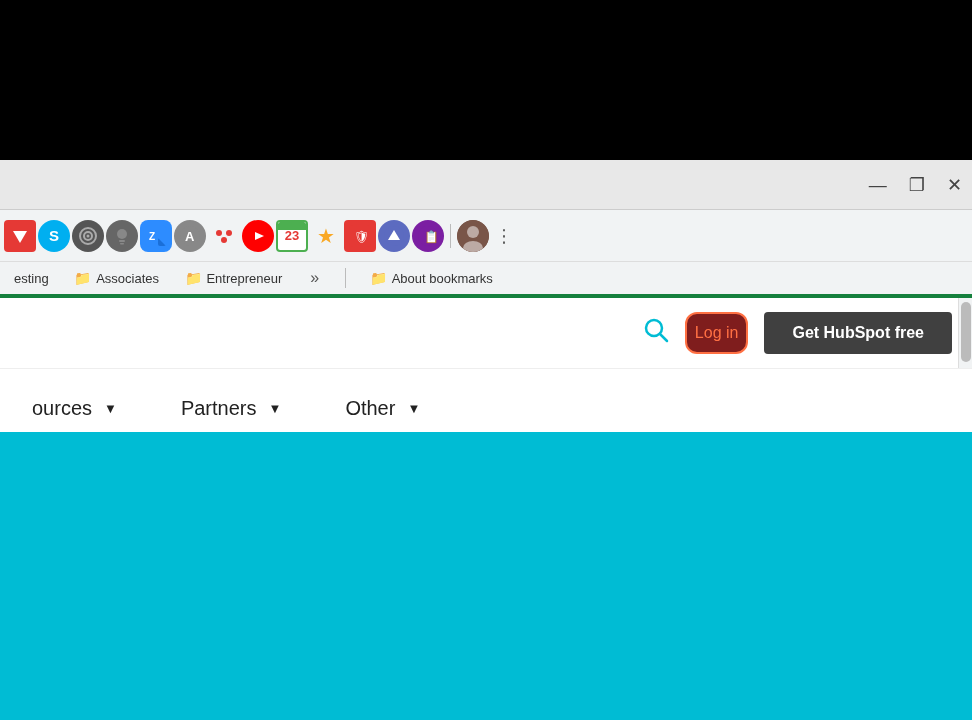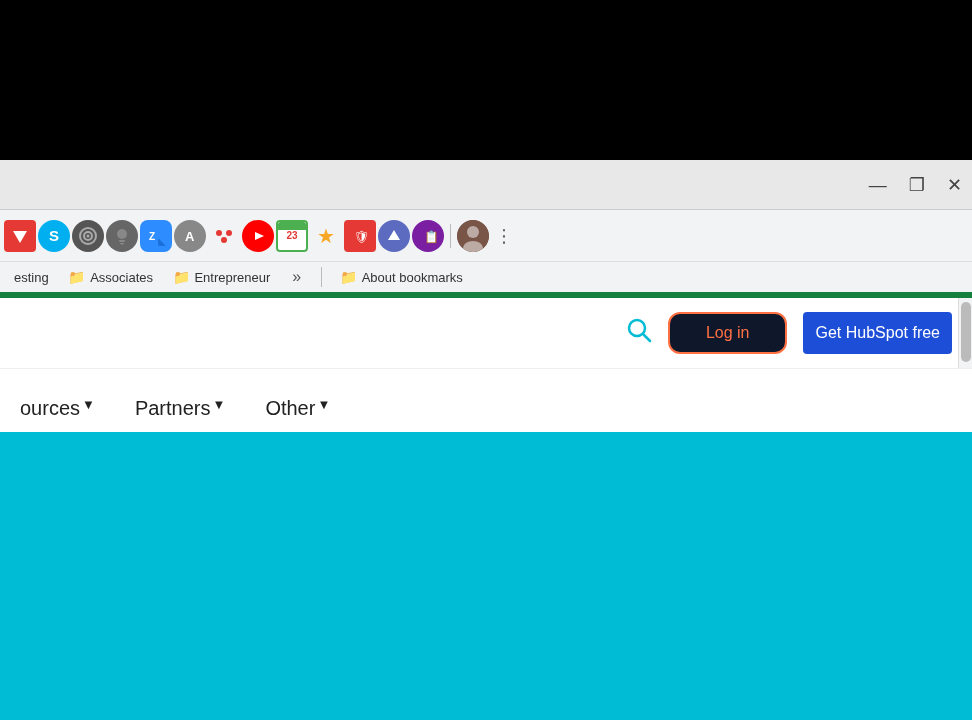--- a/index.html
+++ b/index.html
@@ -163,22 +163,22 @@
     }
 
     
     .bookmarks-bar {
       width: 100%;
       height: 36px;
       background: #f1f3f4;
       display: flex;
       align-items: center;
       padding: 0 8px;
-      gap: 8px;
-      border-bottom: 6px solid #15803d;
+      gap: 14px;
+      border-bottom: 4px solid #15803d;
       overflow: hidden;
     }
 
     .bookmark-item {
       display: flex;
       align-items: center;
       gap: 4px;
       padding: 3px 6px;
       border-radius: 4px;
       cursor: pointer;
@@ -247,37 +247,37 @@
       background: none;
       border: none;
       cursor: pointer;
       color: #00bcd4;
       font-size: 22px;
     }
 
     .login-btn {
       border: 2px solid #ff7043;
       color: #ff7043;
-      background: #0f172a;
-      padding: 10px 36px;
+      background: #7f1d1d;
+      padding: 10px 8px;
       border-radius: 12px;
       font-size: 16px;
       cursor: pointer;
       font-weight: 500;
     }
 
     .get-hubspot-btn {
-      background: #1d4ed8;
+      background: #404040;
       color: #fff;
       border: none;
-      padding: 12px 12px;
+      padding: 12px 28px;
       border-radius: 4px;
       font-size: 16px;
       cursor: pointer;
-      font-weight: 400;
+      font-weight: 700;
     }
 
     
     .scrollbar {
       position: absolute;
       right: 0;
       top: 0;
       width: 14px;
       height: 100%;
       background: #f1f3f4;
@@ -299,23 +299,23 @@
       background: #fff;
       padding: 16px 0 0 0;
       display: flex;
       align-items: center;
       gap: 0;
       border-bottom: none;
     }
 
     .nav-item {
       display: flex;
-      align-items: flex-start;
-      gap: 2px;
-      padding: 12px 20px;
+      align-items: center;
+      gap: 12px;
+      padding: 12px 32px;
       cursor: pointer;
       font-size: 20px;
       color: #222;
       font-weight: 500;
     }
 
     
     .hero-area {
       flex: 1;
       background: #00bcd4;
@@ -396,21 +396,21 @@
 
   <div class="toolbar-icon icon-yt">
     <svg width="22" height="22" viewBox="0 0 22 22">
       <circle cx="11" cy="11" r="10" fill="#ff0000"></circle>
       <polygon points="8,7 17,11 8,15" fill="white"></polygon>
     </svg>
   </div>
 
   <div class="toolbar-icon icon-calendar" style="position:relative;background:#fff;border:2px solid #4caf50;border-radius:4px;">
     <div style="position:absolute;top:0;left:0;right:0;height:8px;background:#4caf50;border-radius:2px 2px 0 0;"></div>
-    <span style="font-size:10px;font-weight:bold;color:#e53935;display:block;line-height:1;">23</span>
+    <span style="font-size:13px;font-weight:bold;color:#e53935;display:block;line-height:1;">23</span>
   </div>
 
   <div class="toolbar-icon" style="background:none;">
     <span style="font-size:20px;color:#f9a825;">★</span>
   </div>
 
   <div class="toolbar-icon icon-shield">
     <svg width="22" height="22" viewBox="0 0 22 22">
       <rect width="22" height="22" rx="4" fill="#e53935"></rect>
       <text x="5" y="16" font-size="12" fill="white">🛡</text>

